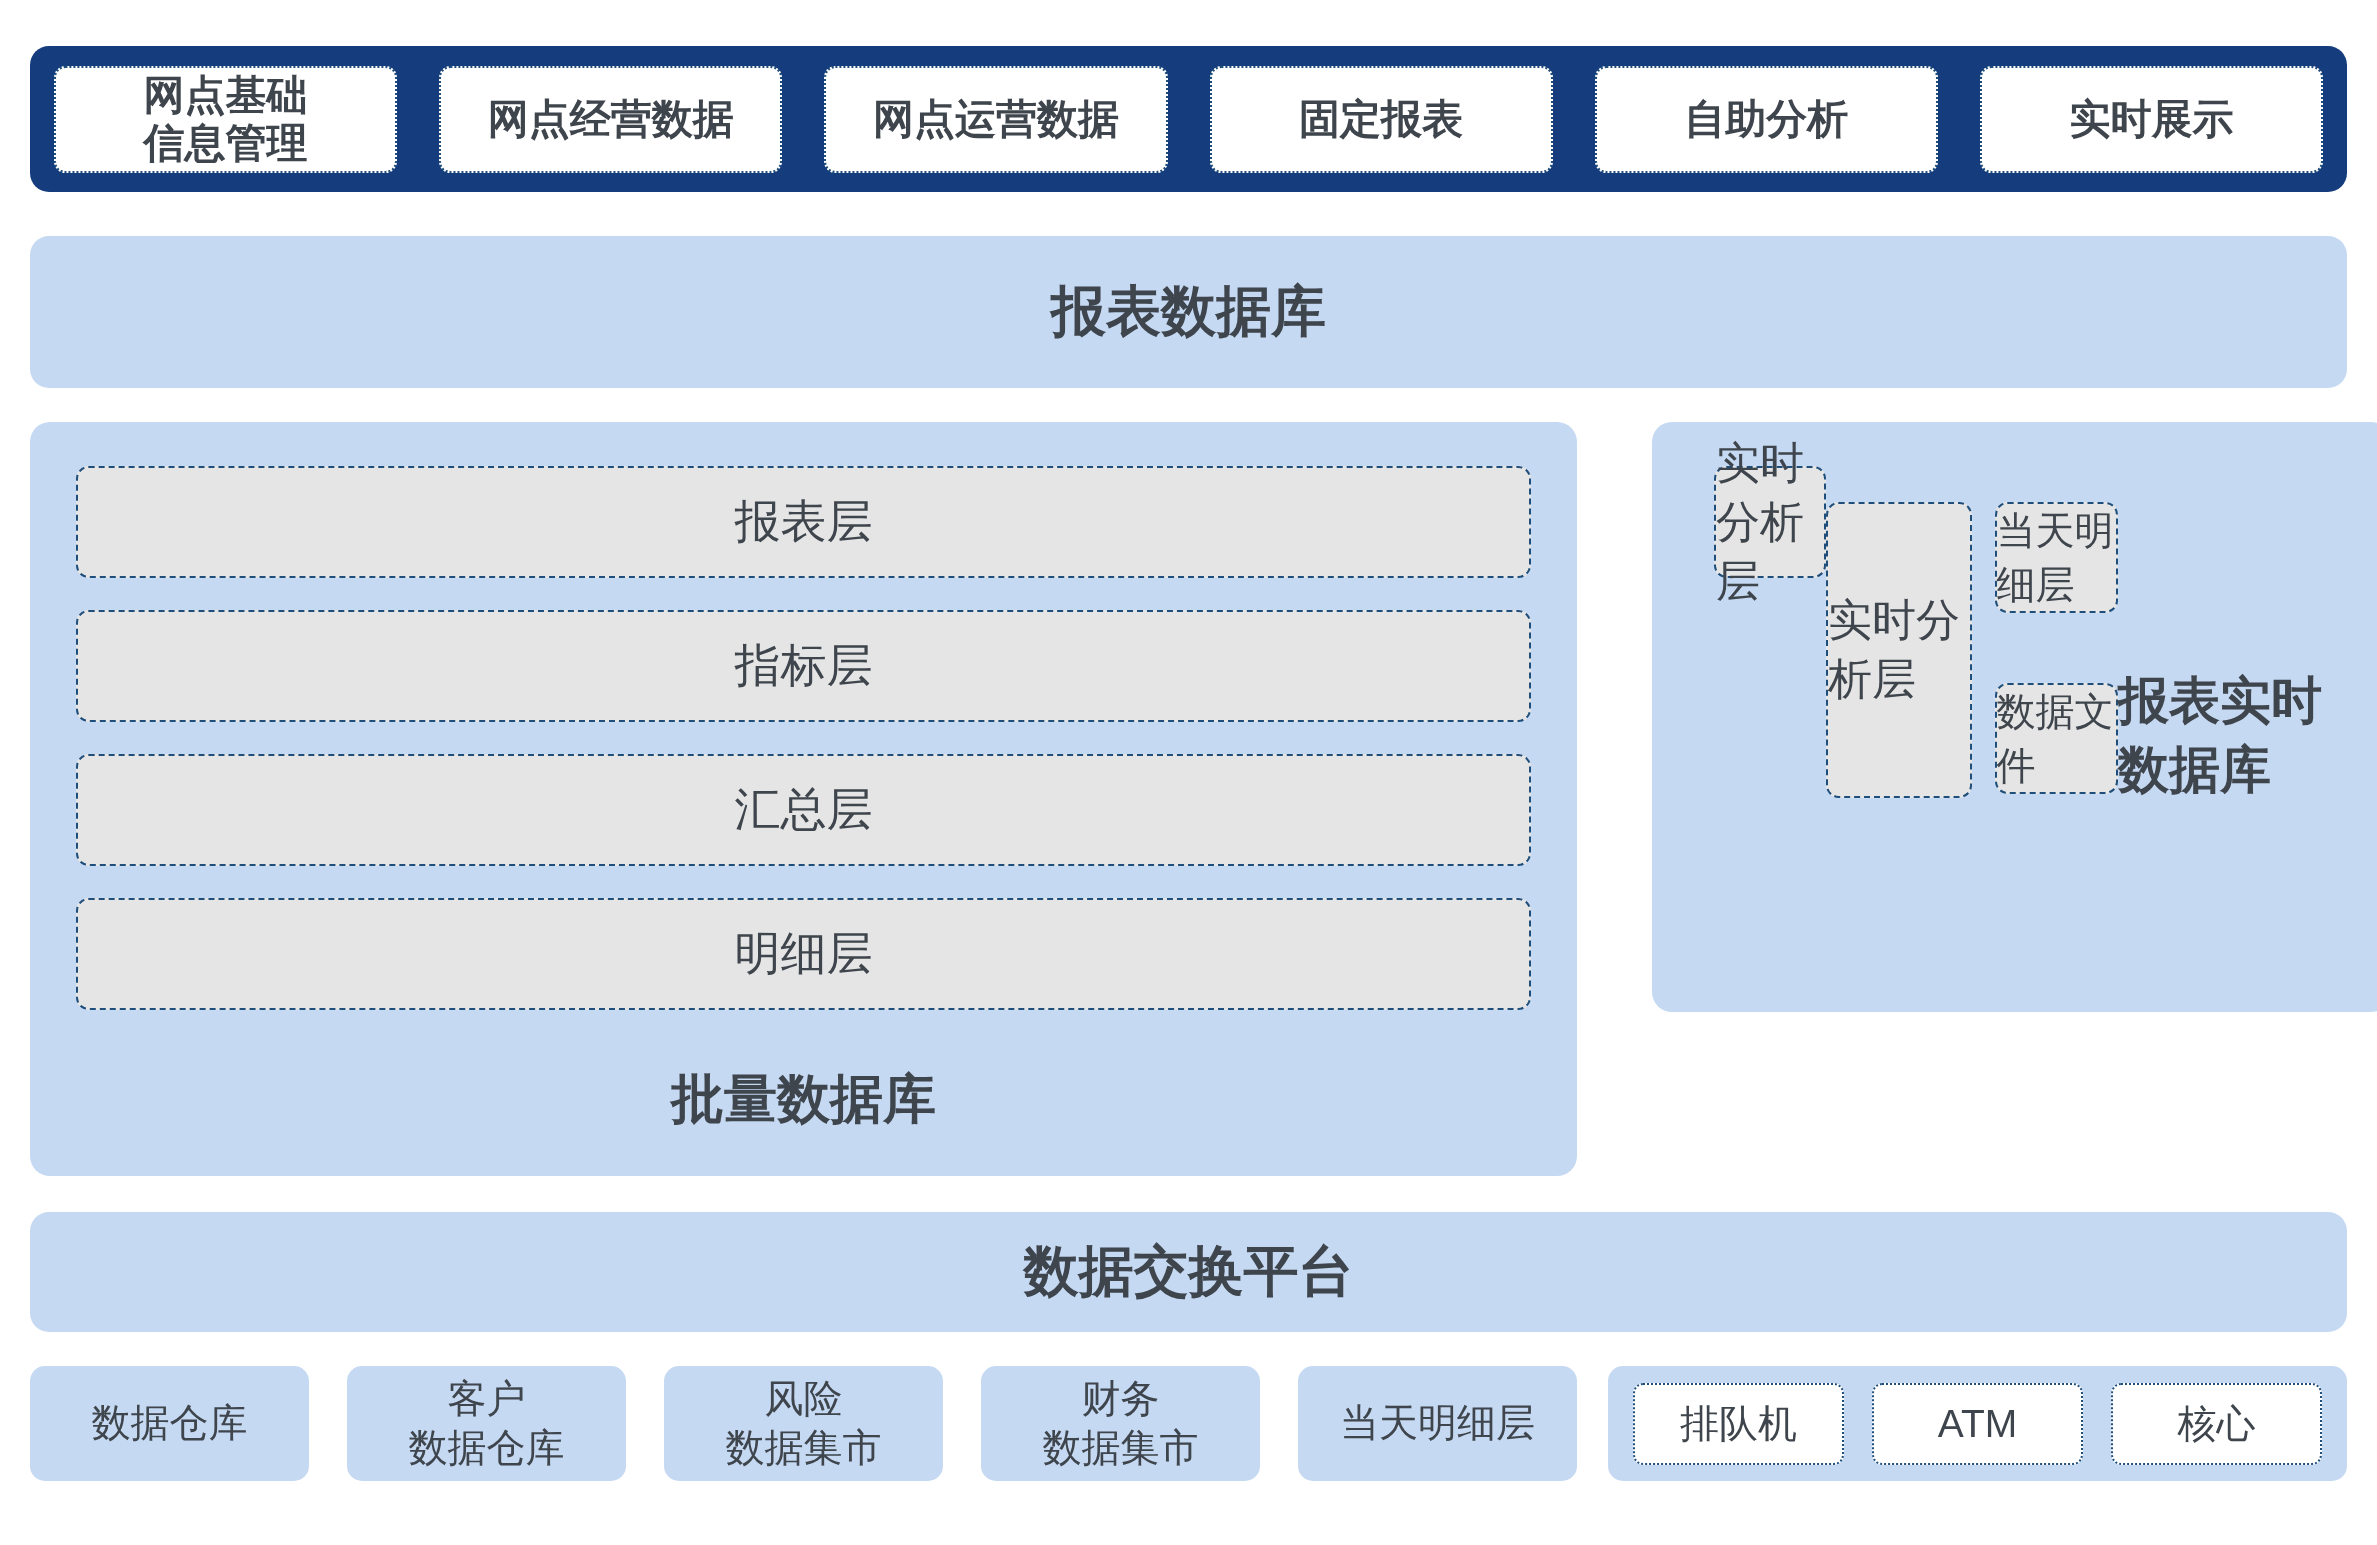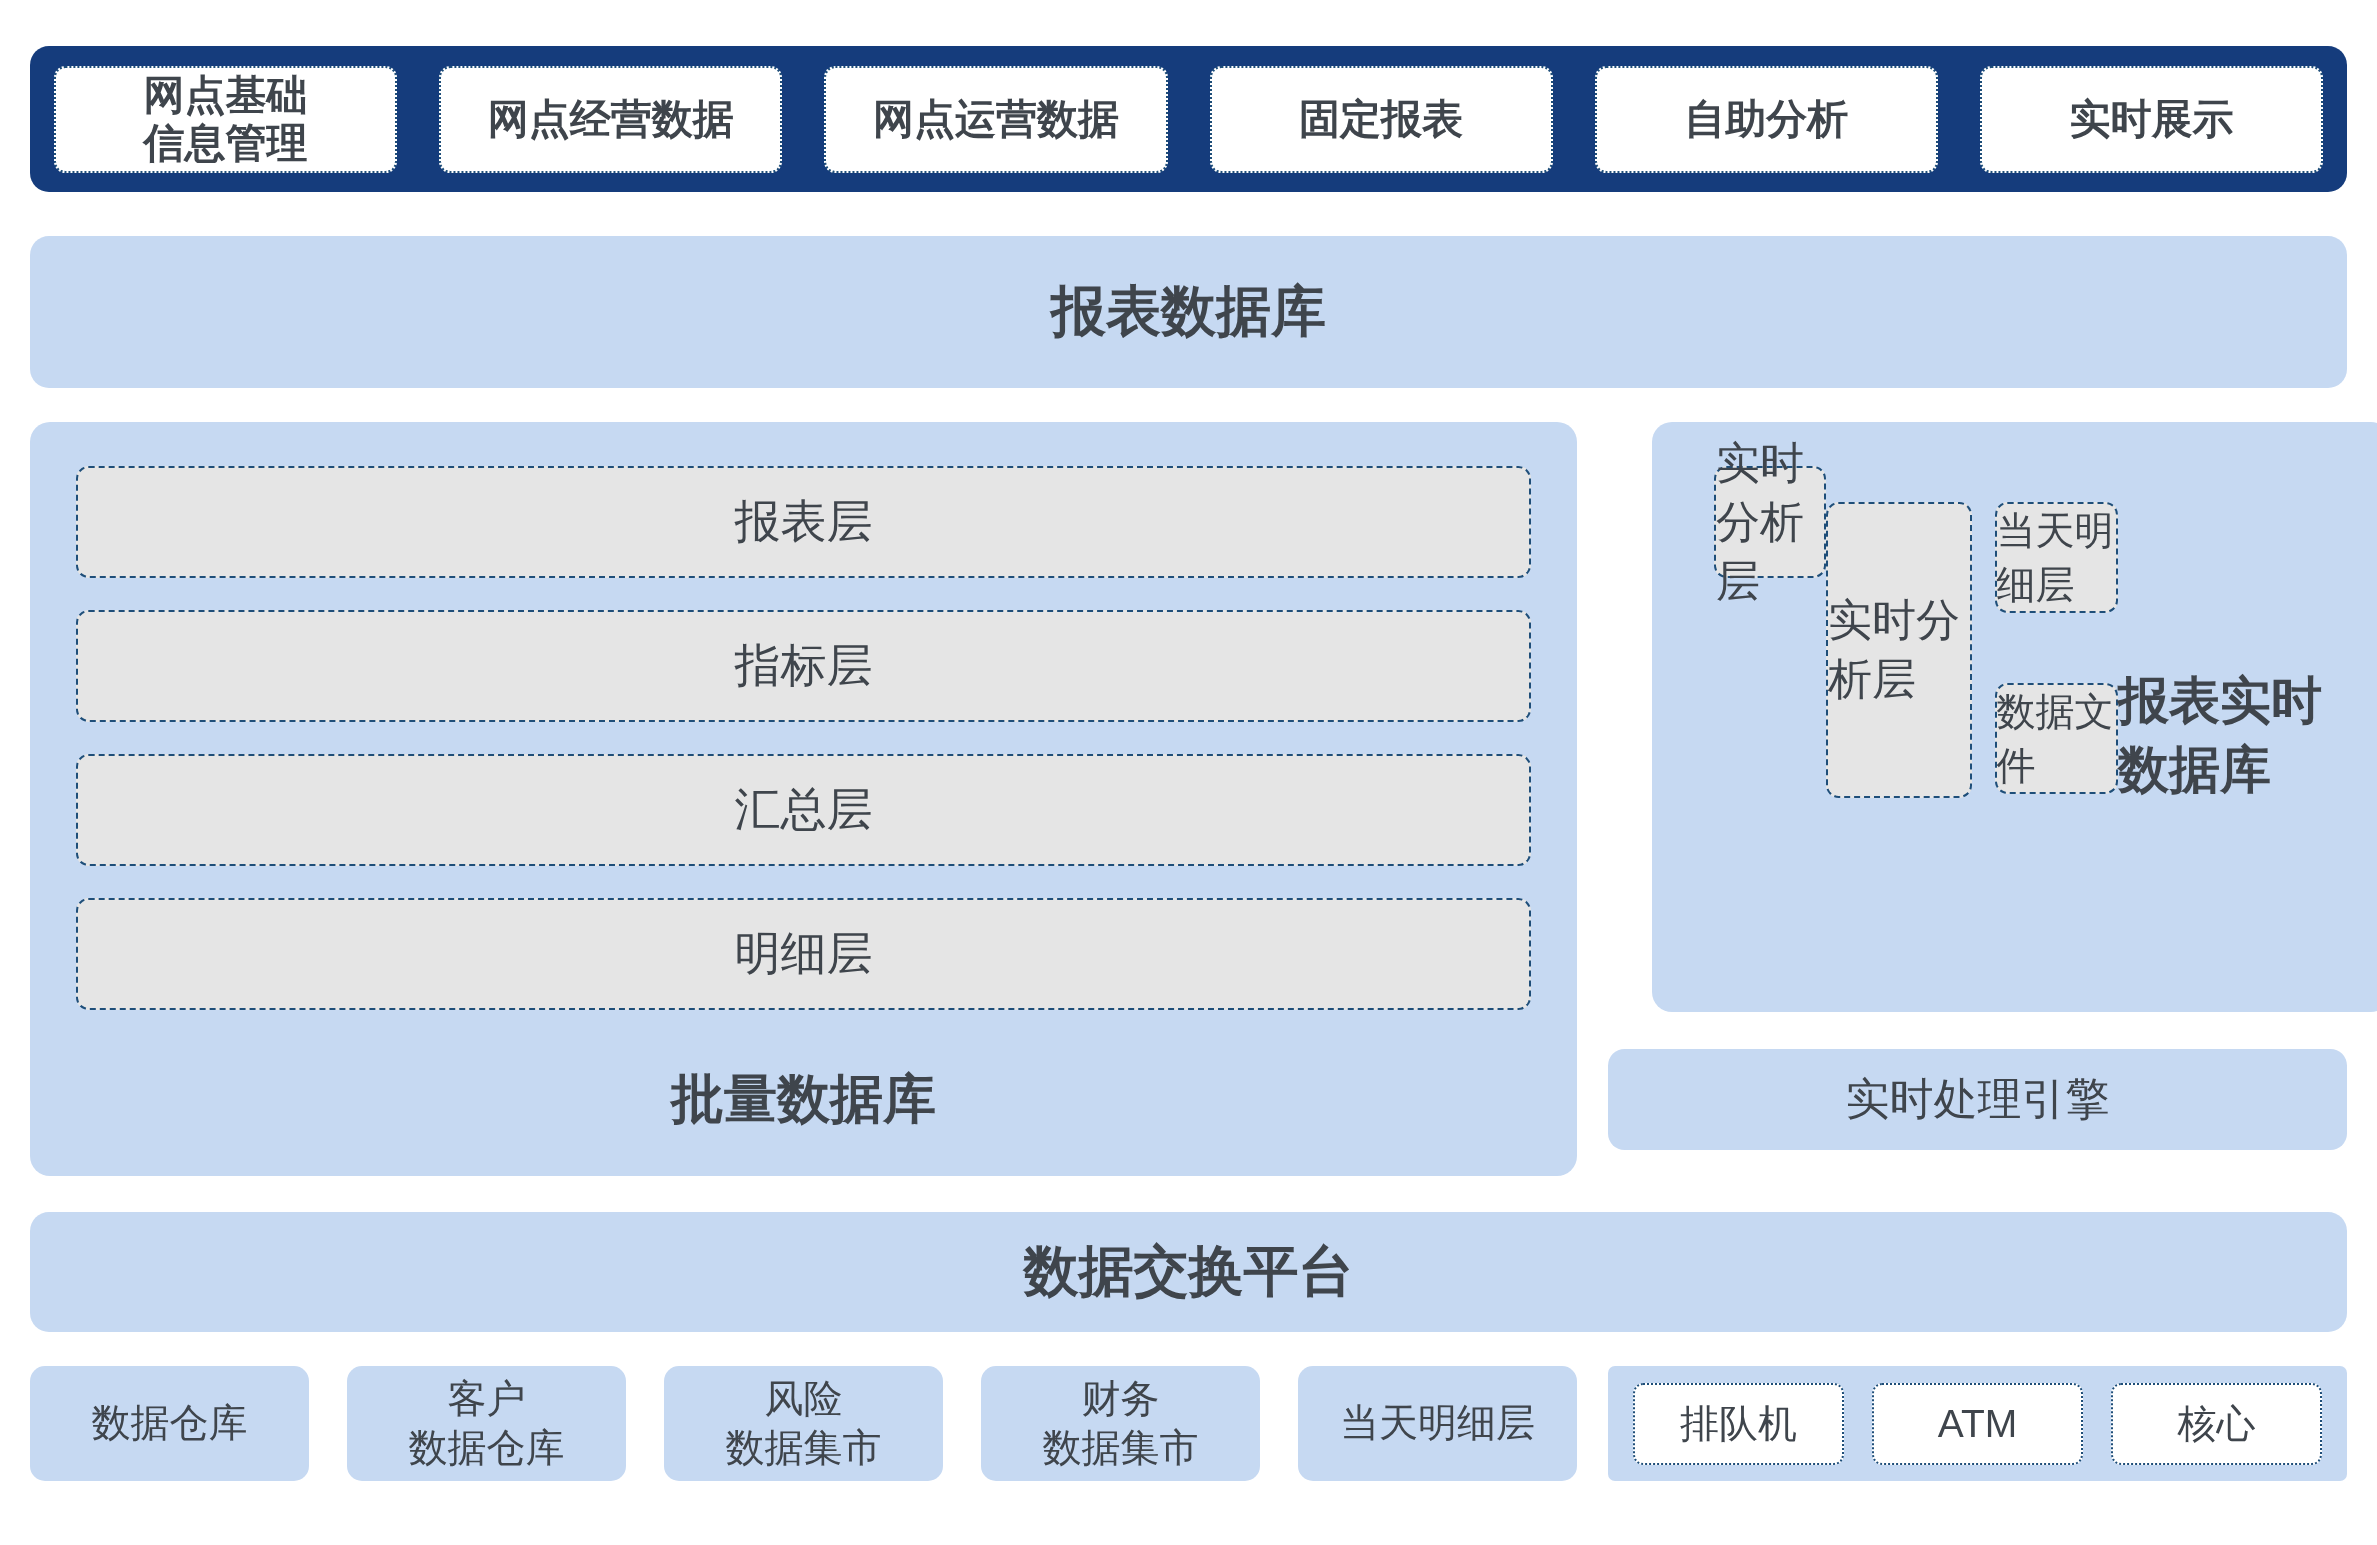--- a/index.html
+++ b/index.html
@@ -79,21 +79,21 @@
     display:flex;align-items:center;justify-content:center;
     text-align:center;font-size:39px;font-weight:500;line-height:1.25;
   }
   .src-0{left:30px;}
   .src-1{left:347px;}
   .src-2{left:664px;}
   .src-3{left:981px;}
   .src-4{left:1298px;}
   .channel-box{
     position:absolute;left:1608px;top:1366px;width:739px;height:115px;
-    background:#C6D9F2;border-radius:7px;
+    background:#C6D9F2;border-radius:15px;
     box-sizing:border-box;padding:16.5px 25px;
     display:flex;gap:28px;align-items:stretch;
   }
   .channel-item{
     flex:1;background:#ffffff;
     border:2.5px dotted #1E4E79;border-radius:10px;
     display:flex;align-items:center;justify-content:center;
     font-size:39px;font-weight:500;
   }
 </style>
@@ -157,23 +157,20 @@
           <span>当天明细层</span>
         </div>
         <div class="layer-box">
           <span>数据文件</span>
         </div>
       </div>
     </div>
     <div class="panel-title">报表实时数据库</div>
   </div>
 
-  <div class="engine-bar lb">
-    <span>实时处理引擎</span>
-  </div>
 
   <div class="title-bar lb exchange-bar">
     <span>数据交换平台</span>
   </div>
 
   <div class="src-box src-0">
     <span class="pre">数据仓库</span>
   </div>
   <div class="src-box src-1">
     <span class="pre">客户

